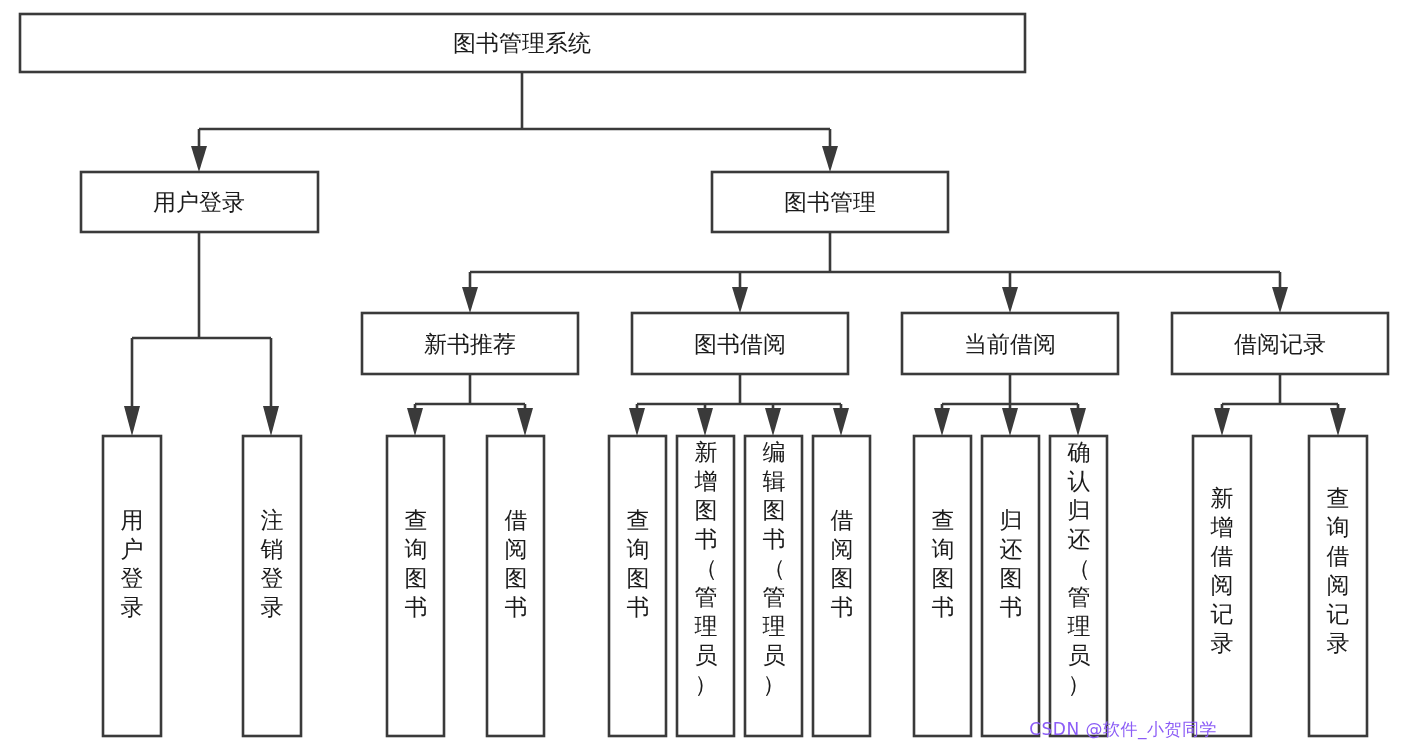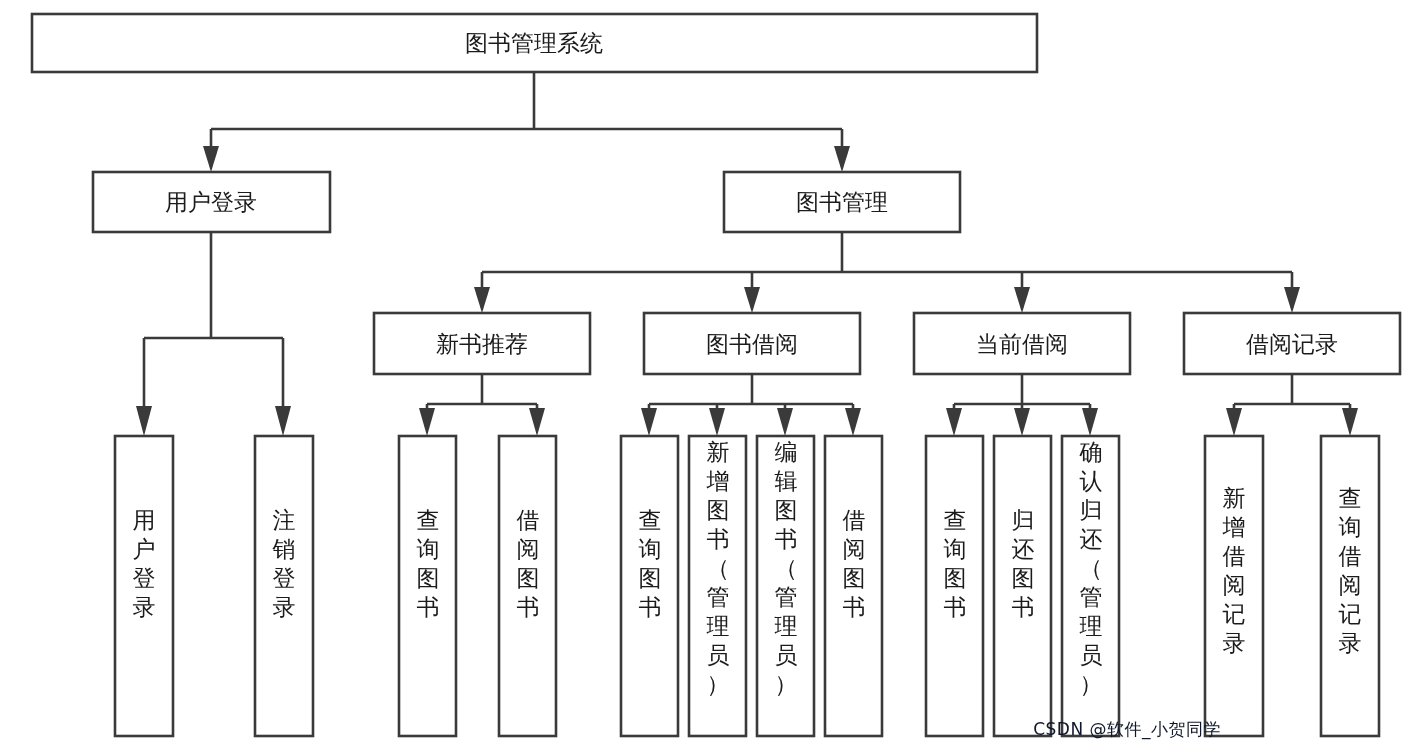--- a/index.html
+++ b/index.html
@@ -11,21 +11,20 @@
     width: 1405px;
     height: 747px;
     font-family: "DejaVu Sans", "Liberation Sans", sans-serif;
     overflow: hidden;
     position: relative;
   }
   #diagram-root {
     position: relative;
     width: 1225px;
     height: 747px;
-    margin-left: 12px;
   }
   svg.diagram-svg {
     position: absolute;
     top: 0;
     left: 0;
     width: 1405px;
     height: 747px;
   }
   .node-box {
     fill: #ffffff;
@@ -50,25 +49,25 @@
     dominant-baseline: middle;
   }
   .node-label-v {
     font-family: "DejaVu Sans", "Liberation Sans", sans-serif;
     font-size: 23px;
     fill: #1b1b1b;
     text-anchor: middle;
   }
   .watermark {
     position: absolute;
-    right: 16px;
+    right: 8px;
     bottom: 6px;
     font-family: "DejaVu Sans", "Liberation Sans", sans-serif;
     font-size: 17px;
-    color: #0f172a;
+    color: #8b5cf6;
     letter-spacing: 0.5px;
     white-space: nowrap;
     pointer-events: none;
   }
 </style>
 </head>
 <body>
 
 <div id="diagram-root">
 

